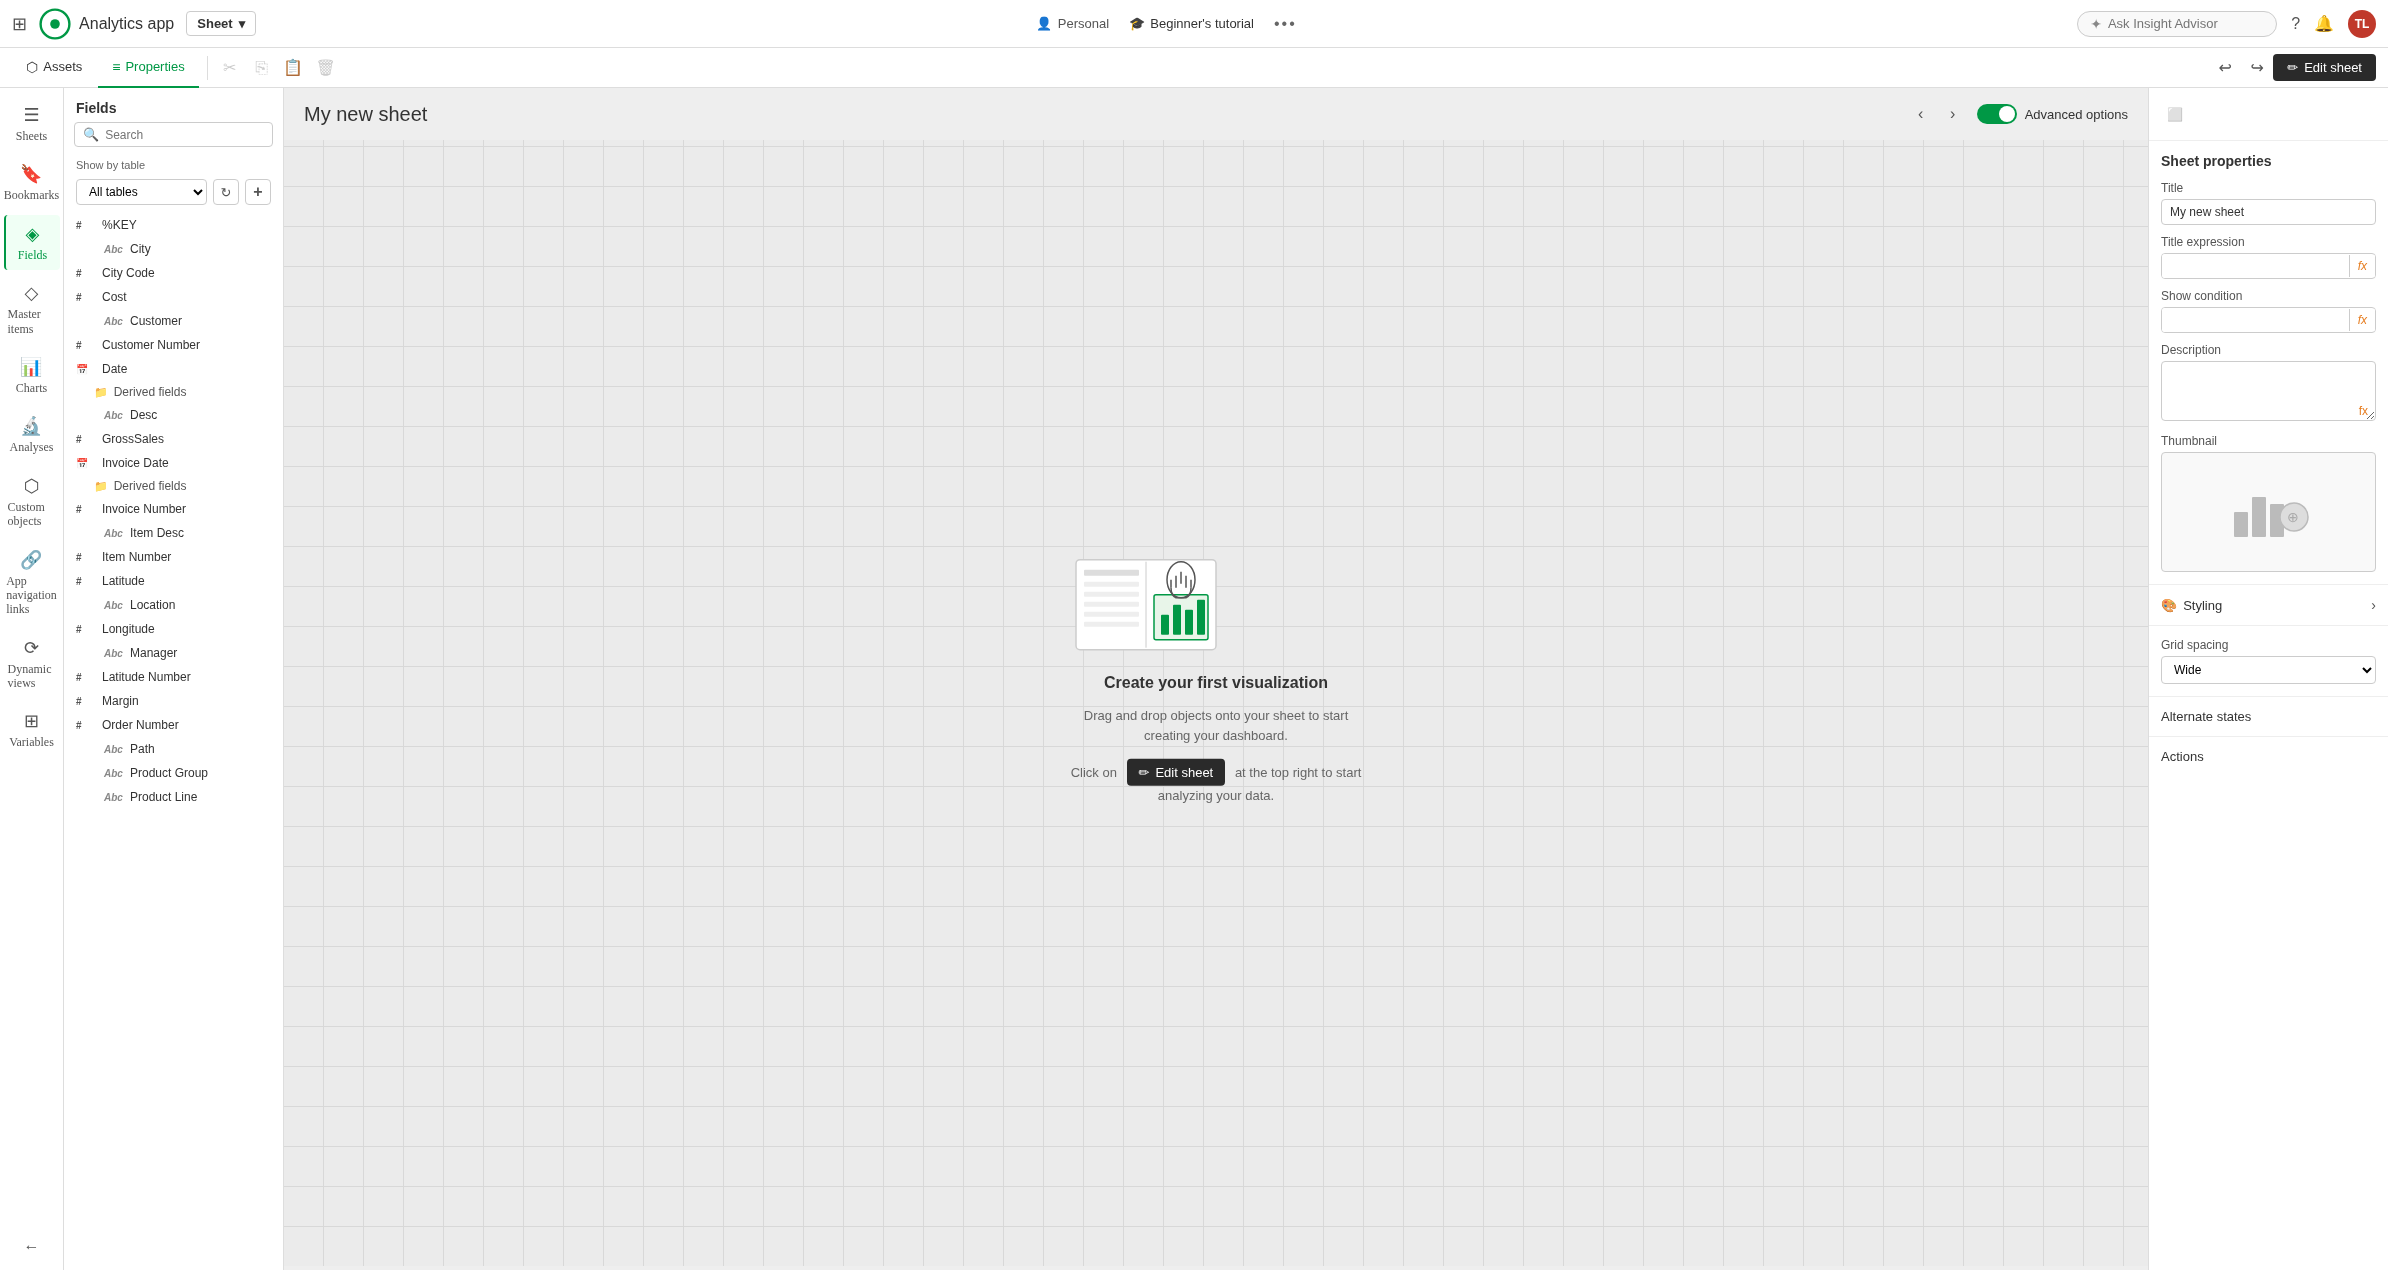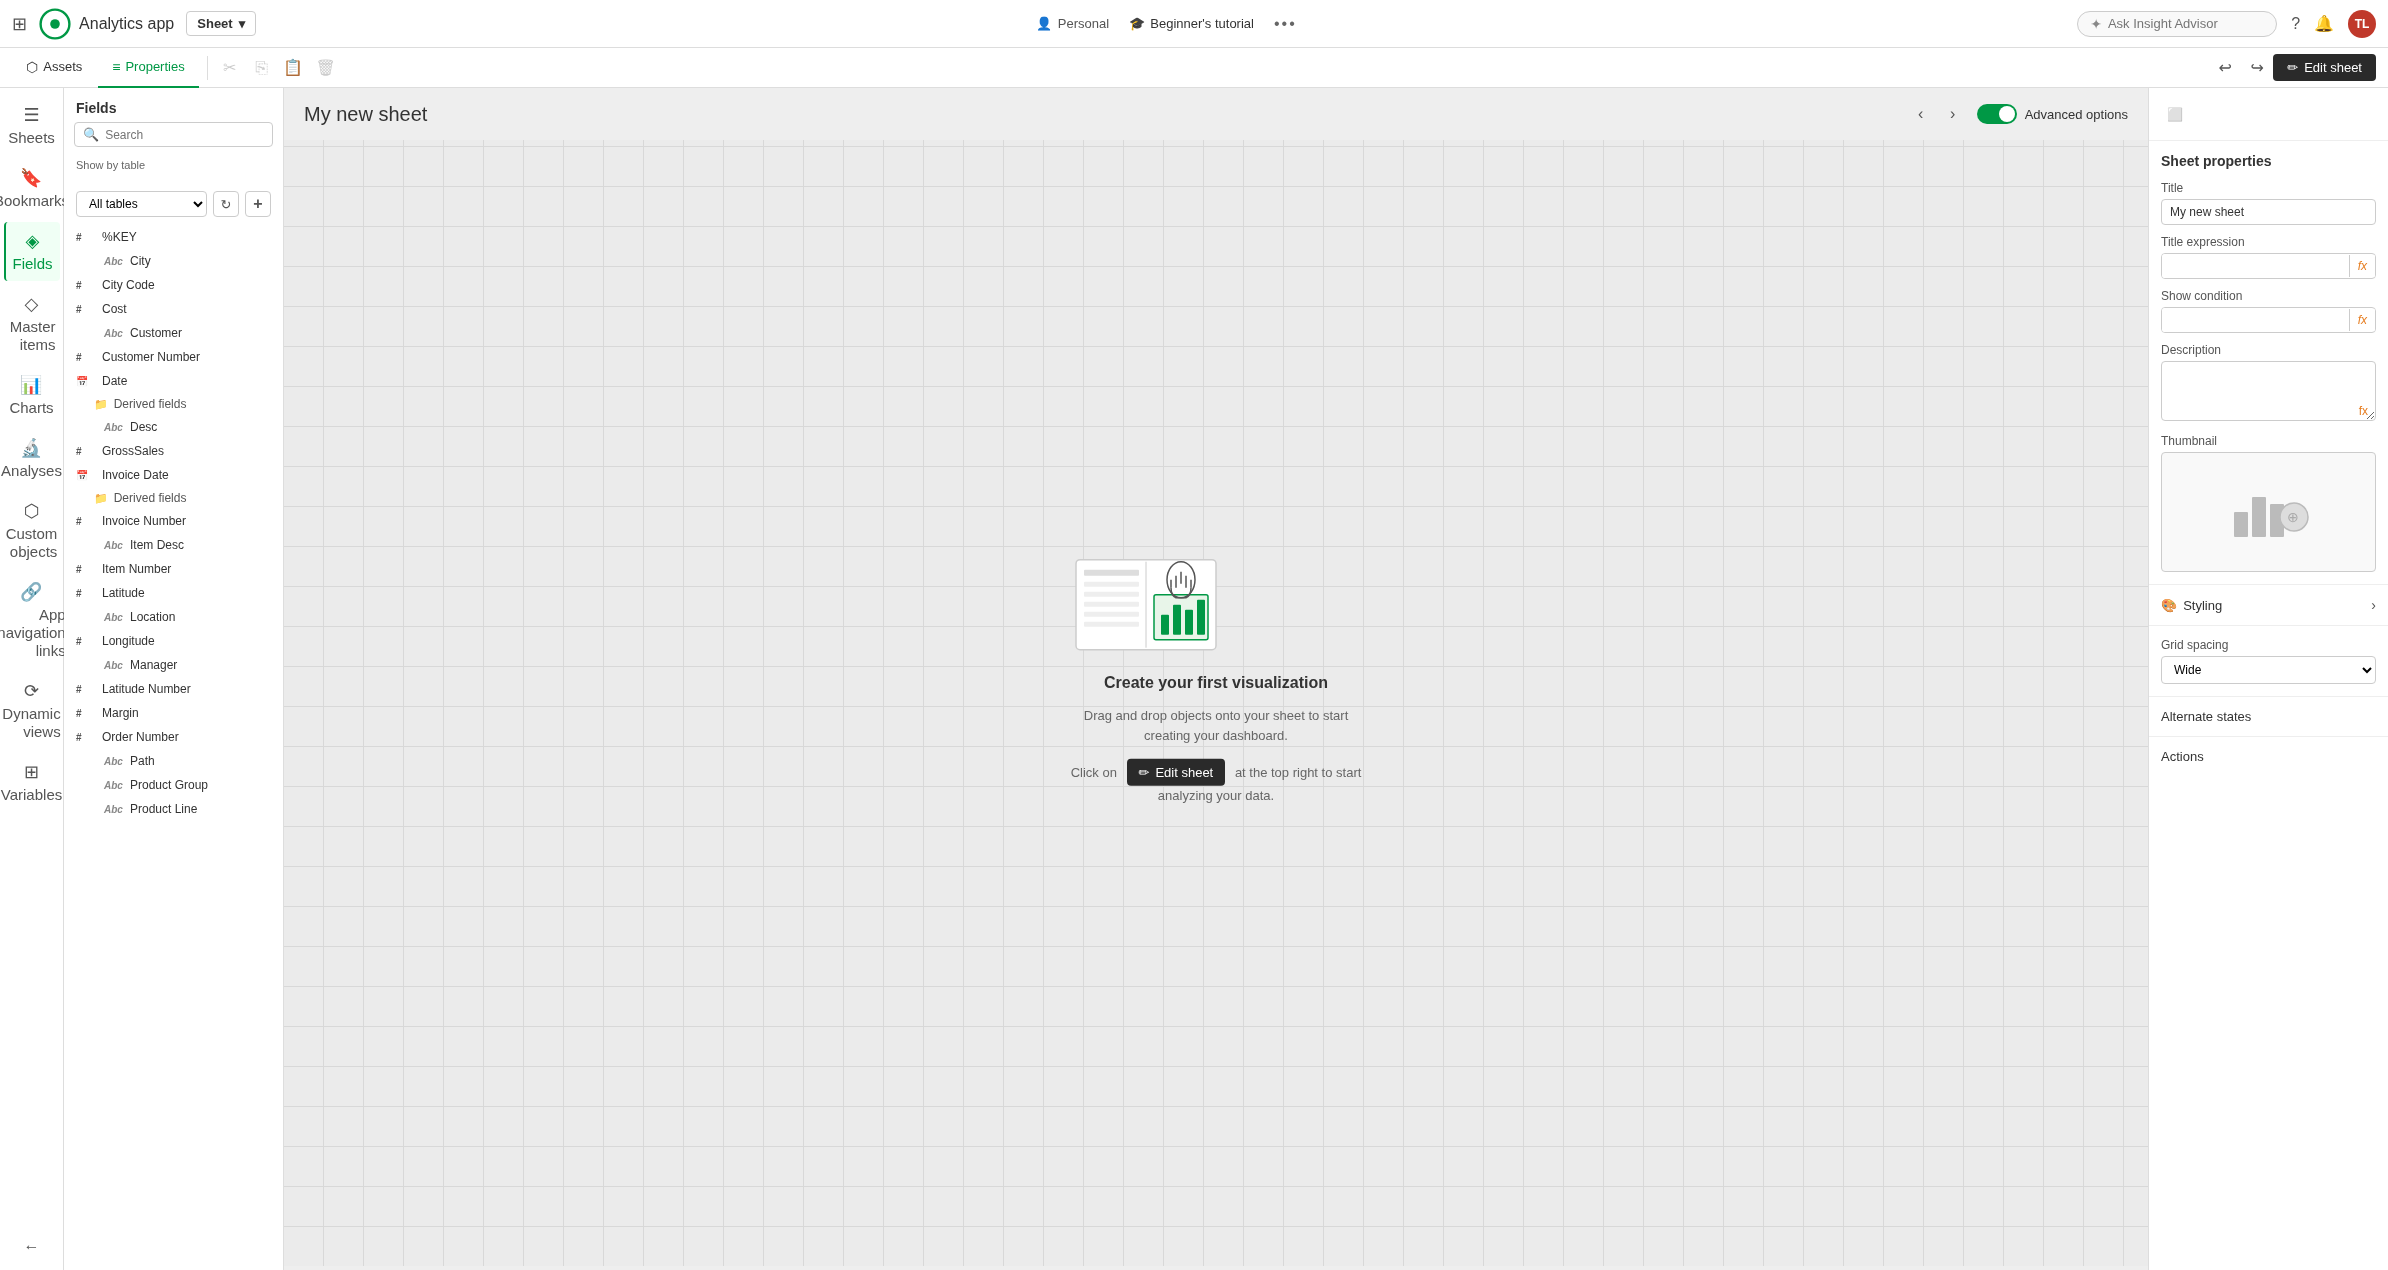--- a/index.html
+++ b/index.html
@@ -67,37 +67,37 @@
     .left-sidebar {
       width: 64px; background: #fff; border-right: 1px solid #ddd;
       display: flex; flex-direction: column; align-items: center; padding: 8px 0; gap: 4px;
     }
     .sidebar-item {
       width: 56px; display: flex; flex-direction: column; align-items: center;
       padding: 8px 4px; cursor: pointer; border-radius: 4px; gap: 3px; color: #555;
     }
     .sidebar-item.active { color: #009845; border-left: 2px solid #009845; background: #f0fff5; }
     .sidebar-item-icon { font-size: 18px; }
-    .sidebar-item-label { font-size: 15px; text-align: right; line-height: 1.2; }
+    .sidebar-item-label { font-size: 12px; text-align: left; line-height: 1.2; font-family: Liberation Serif, serif; }
     .sidebar-spacer { flex: 1; }
     .sidebar-arrow { margin-top: auto; padding: 8px; cursor: pointer; color: #555; font-size: 16px; }
 
     
     .fields-panel {
       width: 220px; background: #fff; border-right: 1px solid #ddd;
       display: flex; flex-direction: column; overflow: hidden;
     }
     .fields-header { padding: 12px 12px 6px; font-weight: 600; font-size: 14px; }
     .fields-search {
       margin: 0 10px 8px; display: flex; align-items: center; border: 1px solid #ccc;
       border-radius: 4px; padding: 4px 8px; gap: 6px;
     }
     .fields-search input { border: none; outline: none; font-size: 12px; width: 100%; background: transparent; }
     .show-by-table { padding: 4px 12px 8px; }
-    .show-by-table label { font-size: 11px; color: #666; display: block; margin-bottom: 20px; }
+    .show-by-table label { font-size: 11px; color: #666; display: block; margin-bottom: 8px; }
     .show-by-table-row { display: flex; align-items: center; gap: 6px; }
     .table-select {
       flex: 1; border: 1px solid #ccc; border-radius: 4px; padding: 4px 8px;
       font-size: 12px; background: #fff; cursor: pointer;
     }
     .refresh-btn { width: 26px; height: 26px; display: flex; align-items: center; justify-content: center; border: 1px solid #ccc; border-radius: 4px; cursor: pointer; color: #555; background: #fff; }
     .add-btn { width: 26px; height: 26px; display: flex; align-items: center; justify-content: center; border: 1px solid #ccc; border-radius: 4px; cursor: pointer; color: #555; background: #fff; font-size: 16px; font-weight: bold; }
     .fields-list { flex: 1; overflow-y: auto; }
     .field-item {
       display: flex; align-items: center; padding: 5px 12px; gap: 6px; cursor: pointer;

